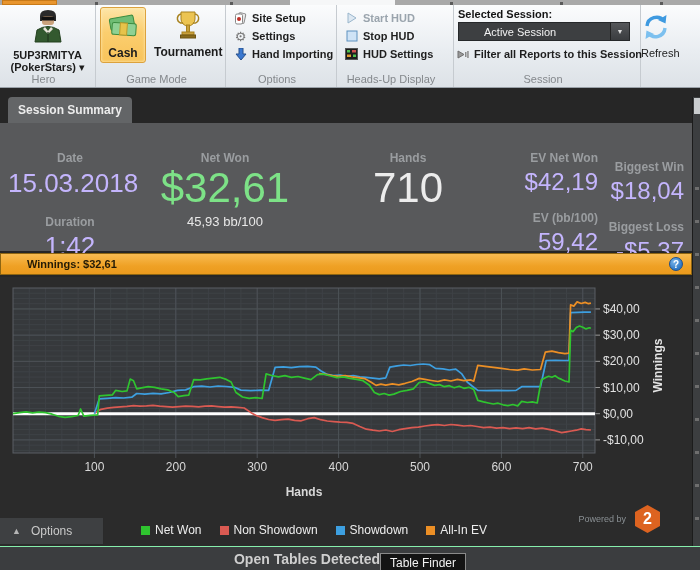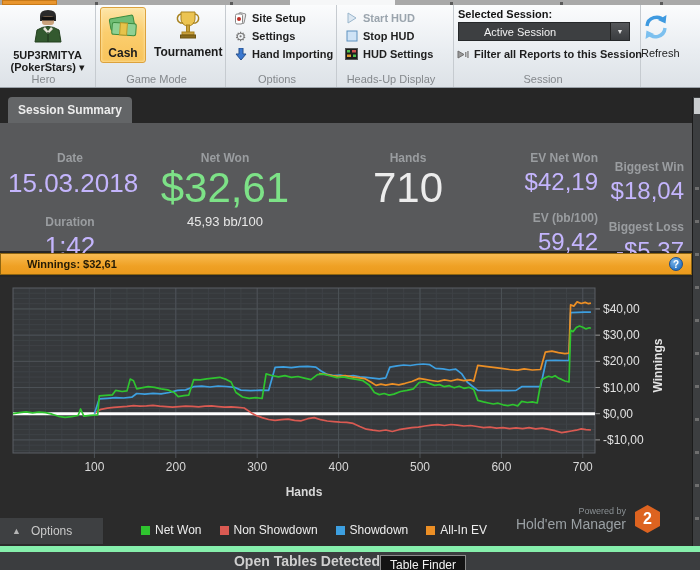--- a/index.html
+++ b/index.html
@@ -105,21 +105,21 @@
   .powered { position:absolute; right:32px; top:228px; display:flex; align-items:center; gap:9px; }
   .pwr-text { text-align:right; color:#9aa0a4; }
   .pwr-text .p1 { font-size:9px; color:#8a9094; }
   .pwr-text .p2 { font-size:14px; }
   .hm2-badge { width:25px; height:28px; background:#dd6320; color:#fff; font-size:16px; font-weight:700;
                display:flex; align-items:center; justify-content:center;
                clip-path:polygon(50% 0%,100% 25%,100% 75%,50% 100%,0% 75%,0% 25%); }
 
   
   .bottom-bar { position:absolute; left:0; top:457px; width:700px; height:24px; background:#3b3d3f;
-                border-top:6px solid #86efac; display:flex; align-items:center; justify-content:center; }
+                border-top:1px solid #86efac; display:flex; align-items:center; justify-content:center; }
   .bottom-bar .obt { font-size:14px; font-weight:700; color:#cfcfcf; }
   .tf-btn { background:#141414; border:1px solid #8a8a8a; color:#f2f2f2; font-size:12px;
             padding:2px 9px; line-height:14px;margin-top:8px; }
 
   
   .right-rail { position:absolute; left:692px; top:8px; width:8px; height:449px; background:#3c3e40;
                 border-left:1px solid #1c1c1c; }
   .right-rail .rtop { position:absolute; left:1px; top:1px; width:6px; height:16px; background:#c9ccce; }
   .right-rail .rmarks { position:absolute; left:2px; top:60px; width:4px; height:380px;
       background:repeating-linear-gradient(to bottom,transparent 0 30px,#6e6e6e 30px 33px); }
@@ -463,21 +463,20 @@
             <span>Showdown</span>
           </span>
           <span class="litem">
             <span class="sw" style="background: rgb(236, 143, 37);"></span>
             <span>All-In EV</span>
           </span>
         </div>
       <div class="powered">
         <div class="pwr-text">
           <div class="p1">Powered by</div>
-          <div class="p2">Hold'em Manager</div>
         </div>
         <div class="hm2-badge">2</div>
       </div>
     </div>
 
     <div class="bottom-bar">
       <span class="obt">Open Tables Detected</span>
       <button class="tf-btn">Table Finder</button>
     </div>
 

